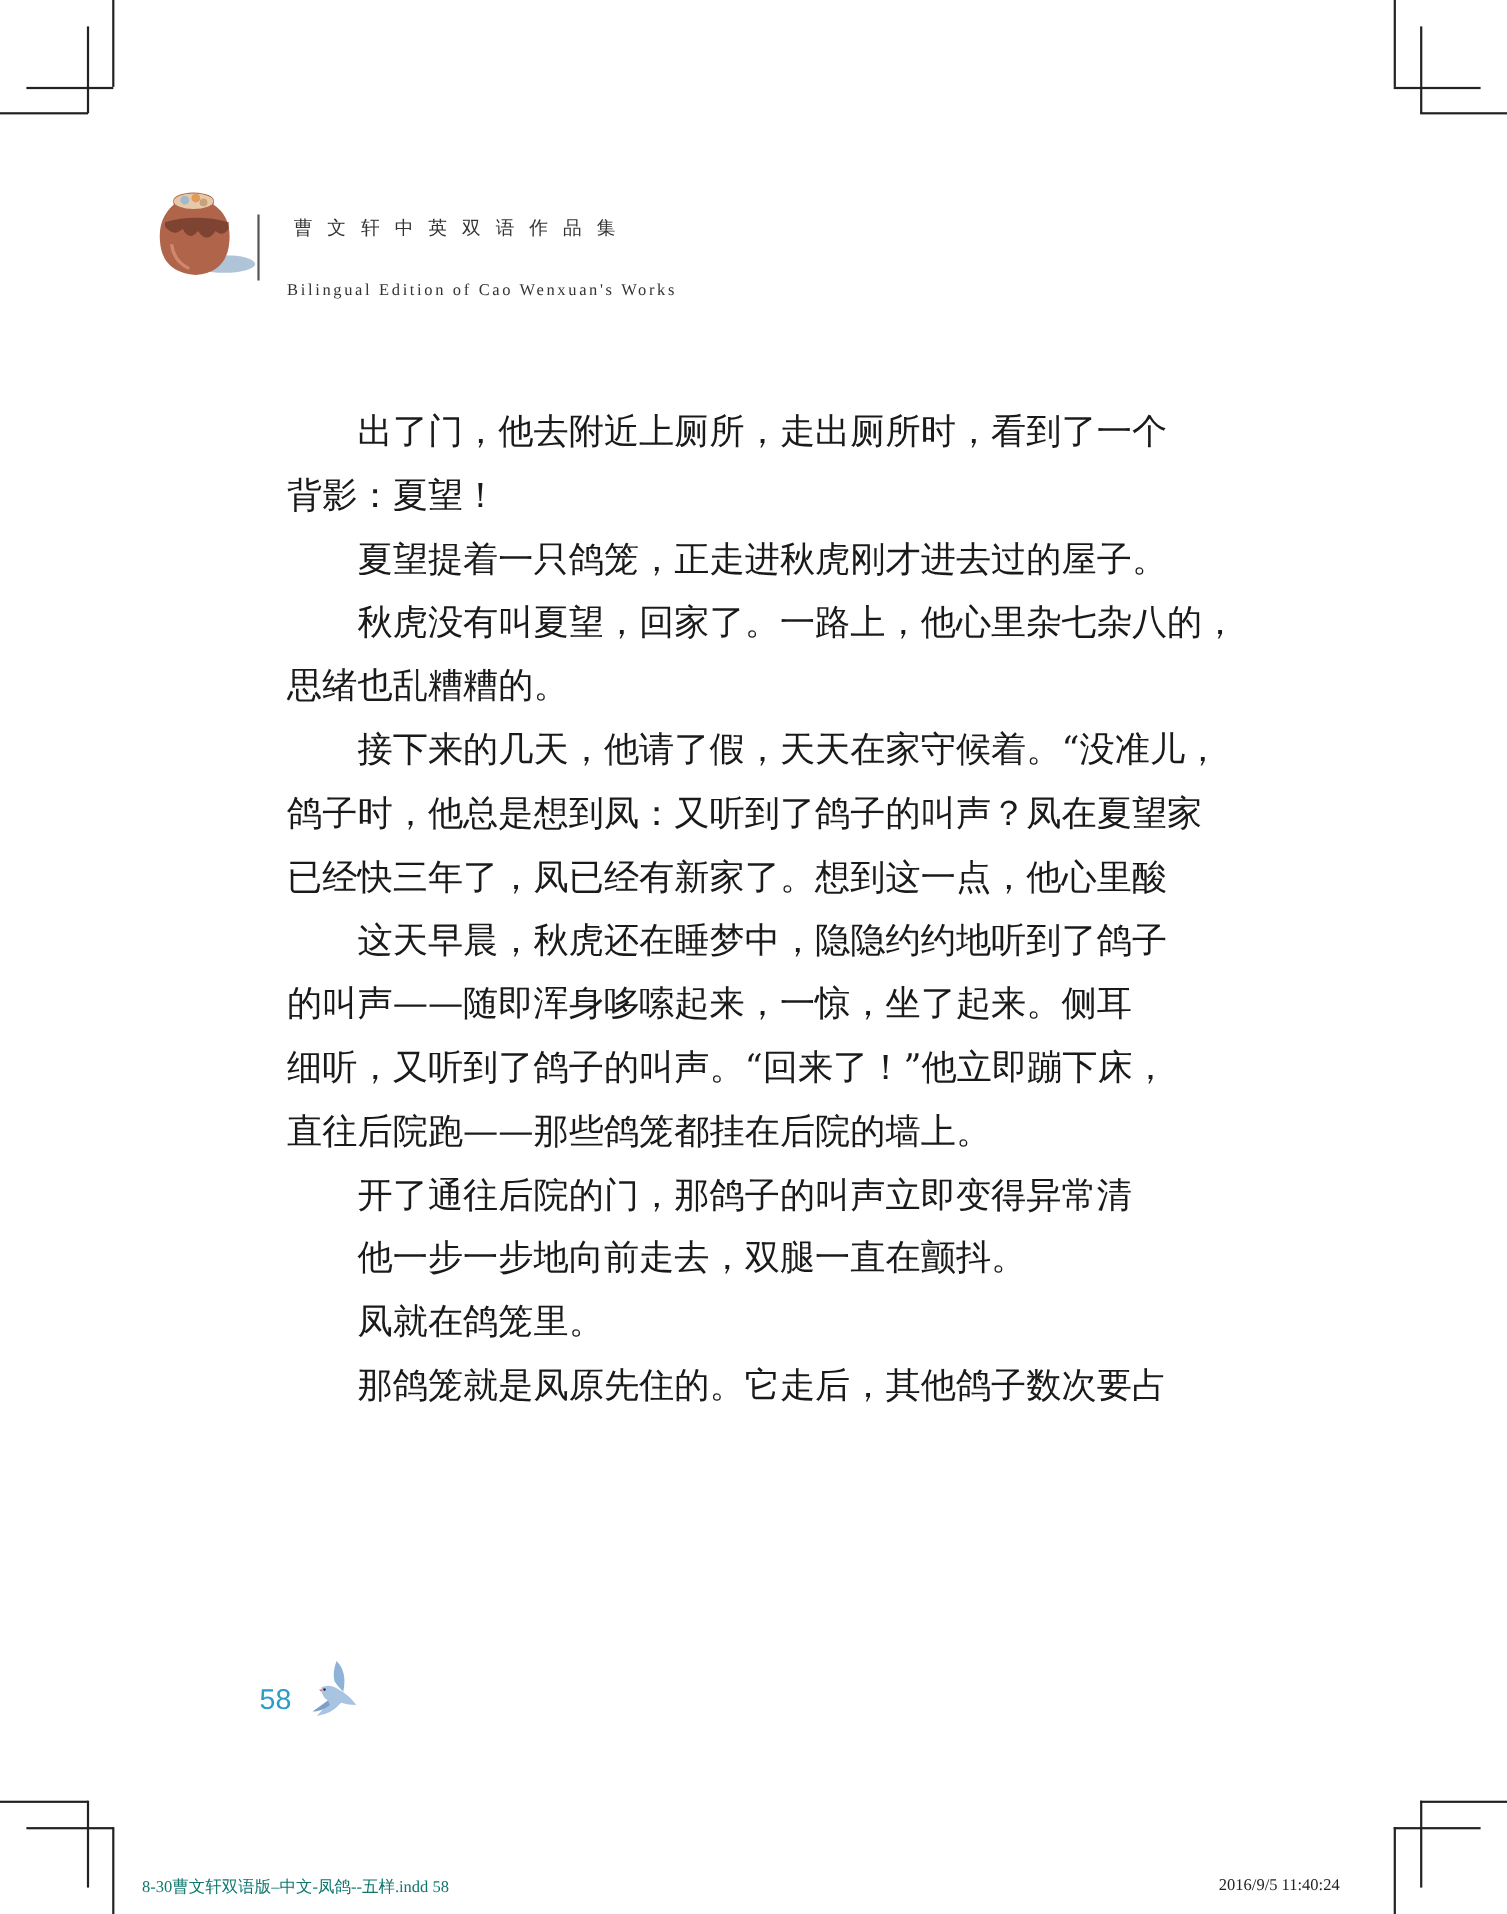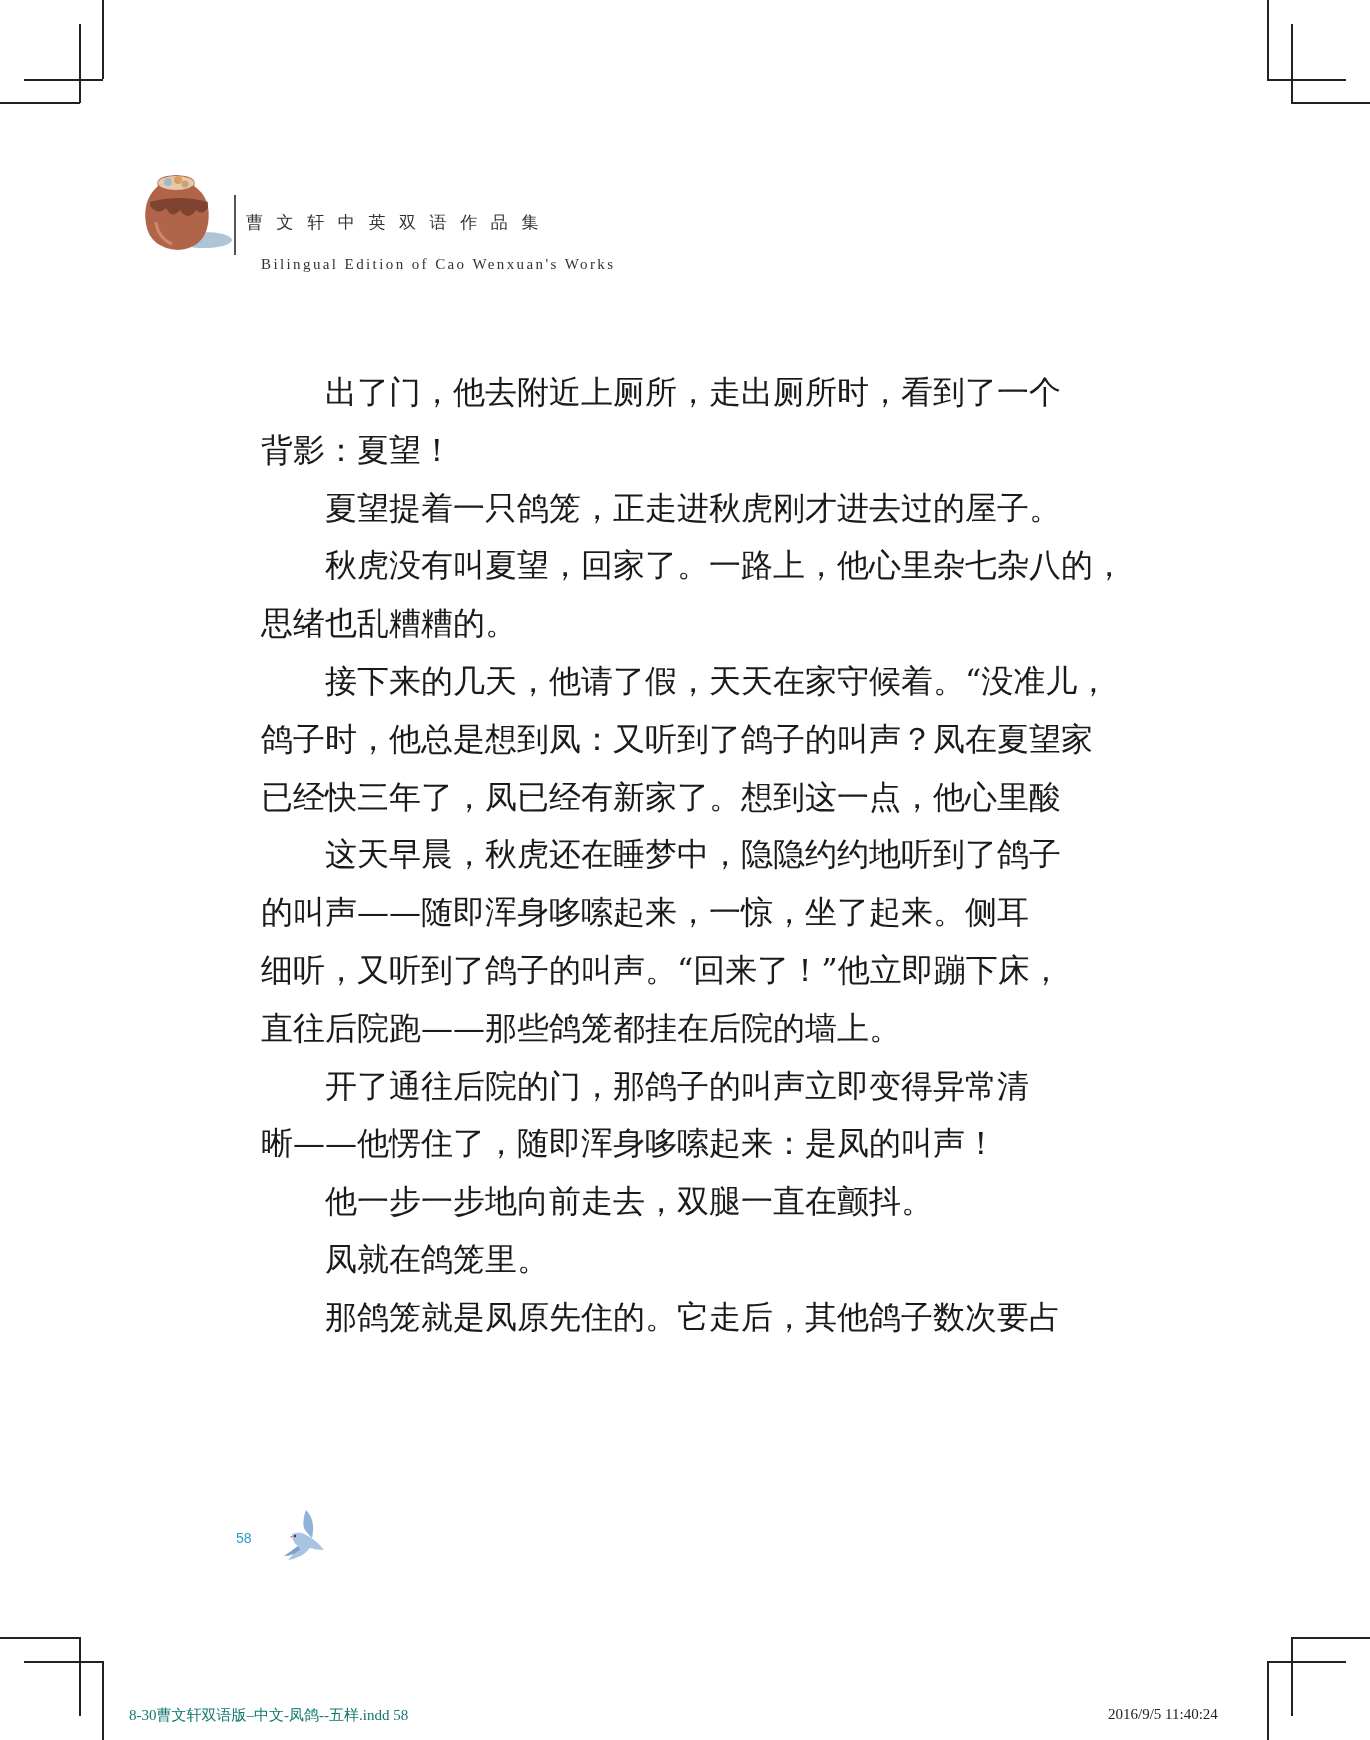--- a/index.html
+++ b/index.html
@@ -5,32 +5,32 @@
   html, body { margin:0; padding:0; background:#ffffff; }
   body { width:1370px; height:1740px; position:relative; overflow:hidden;
          font-family:"DejaVu Serif", serif; color:#1a1a1a; }
   .crop { position:absolute; background:#222; }
   .crop.h { height:1.5px; }
   .crop.v { width:1.5px; }
 
   .running-head { position:absolute; left:0; top:0; }
   .jar { position:absolute; left:138px; top:172px; width:96px; height:82px; }
   .head-rule { position:absolute; left:234px; top:195px; width:2px; height:60px; background:#555; }
-  .head-cn { position:absolute; left:246px; top:196px; font-size:17px; letter-spacing:13.6px;
-             font-family:"DejaVu Serif", serif; color:#333; white-space:nowrap;margin-top:15px; }
+  .head-cn { position:absolute; left:267px; top:196px; font-size:17px; letter-spacing:13.6px;
+             font-family:"DejaVu Serif", serif; color:#333; white-space:nowrap; }
   .head-en { position:absolute; left:261px; top:232px; font-size:15px; letter-spacing:2.4px;
              font-family:"Liberation Serif", serif; color:#333; white-space:nowrap;margin-top:24px; }
 
   .body-text { position:absolute; left:261px; top:364px; width:810px;
                font-size:32px; line-height:57.8px; font-family:"DejaVu Serif", serif;
                color:#1a1a1a; text-align:justify; }
   .line { display:block; white-space:nowrap; height:57.8px; }
   .line.indent { padding-left:64px; }
 
-  .page-num { position:absolute; left:236px; top:1530px; font-size:14px;
+  .page-num { position:absolute; left:236px; top:1530px; font-size:26px;
               font-family:"Liberation Sans", sans-serif; color:#2a9cc8; }
   .bird { position:absolute; left:282px; top:1506px; width:44px; height:56px; }
 
   .slug-left { position:absolute; left:129px; top:1706px; font-size:15px;
                font-family:"Liberation Serif", serif; color:#0f766e; white-space:nowrap; }
   .slug-right { position:absolute; left:1108px; top:1706px; font-size:15px;
                 font-family:"Liberation Serif", serif; color:#222; white-space:nowrap; }
 </style>
 </head>
 <body>
@@ -81,21 +81,20 @@
   <span class="line indent">秋虎没有叫夏望，回家了。一路上，他心里杂七杂八的，</span>
   <span class="line">思绪也乱糟糟的。</span>
   <span class="line indent">接下来的几天，他请了假，天天在家守候着。“没准儿，</span>
   <span class="line">鸽子时，他总是想到凤：又听到了鸽子的叫声？凤在夏望家</span>
   <span class="line">已经快三年了，凤已经有新家了。想到这一点，他心里酸</span>
   <span class="line indent">这天早晨，秋虎还在睡梦中，隐隐约约地听到了鸽子</span>
   <span class="line">的叫声——随即浑身哆嗦起来，一惊，坐了起来。侧耳</span>
   <span class="line">细听，又听到了鸽子的叫声。“回来了！”他立即蹦下床，</span>
   <span class="line">直往后院跑——那些鸽笼都挂在后院的墙上。</span>
   <span class="line indent">开了通往后院的门，那鸽子的叫声立即变得异常清</span>
-  <span class="line">晰——他愣住了，随即浑身哆嗦起来：是凤的叫声！</span>
   <span class="line indent">他一步一步地向前走去，双腿一直在颤抖。</span>
   <span class="line indent">凤就在鸽笼里。</span>
   <span class="line indent">那鸽笼就是凤原先住的。它走后，其他鸽子数次要占</span>
 </div>
 
 <div class="page-num">58</div>
 <svg class="bird" viewBox="0 0 44 56">
   <path d="M24 4 Q34 14 30 32 Q24 26 22 22 Q20 14 24 4 Z" fill="#8fb2d8"></path>
   <path d="M10 28 Q18 24 26 30 Q34 34 42 44 Q34 44 28 42 Q20 52 6 54 Q14 46 16 40 Q10 36 10 28 Z" fill="#a9c4e2"></path>
   <path d="M16 40 Q8 46 2 50 Q10 50 18 44 Z" fill="#7d9fc8"></path>

